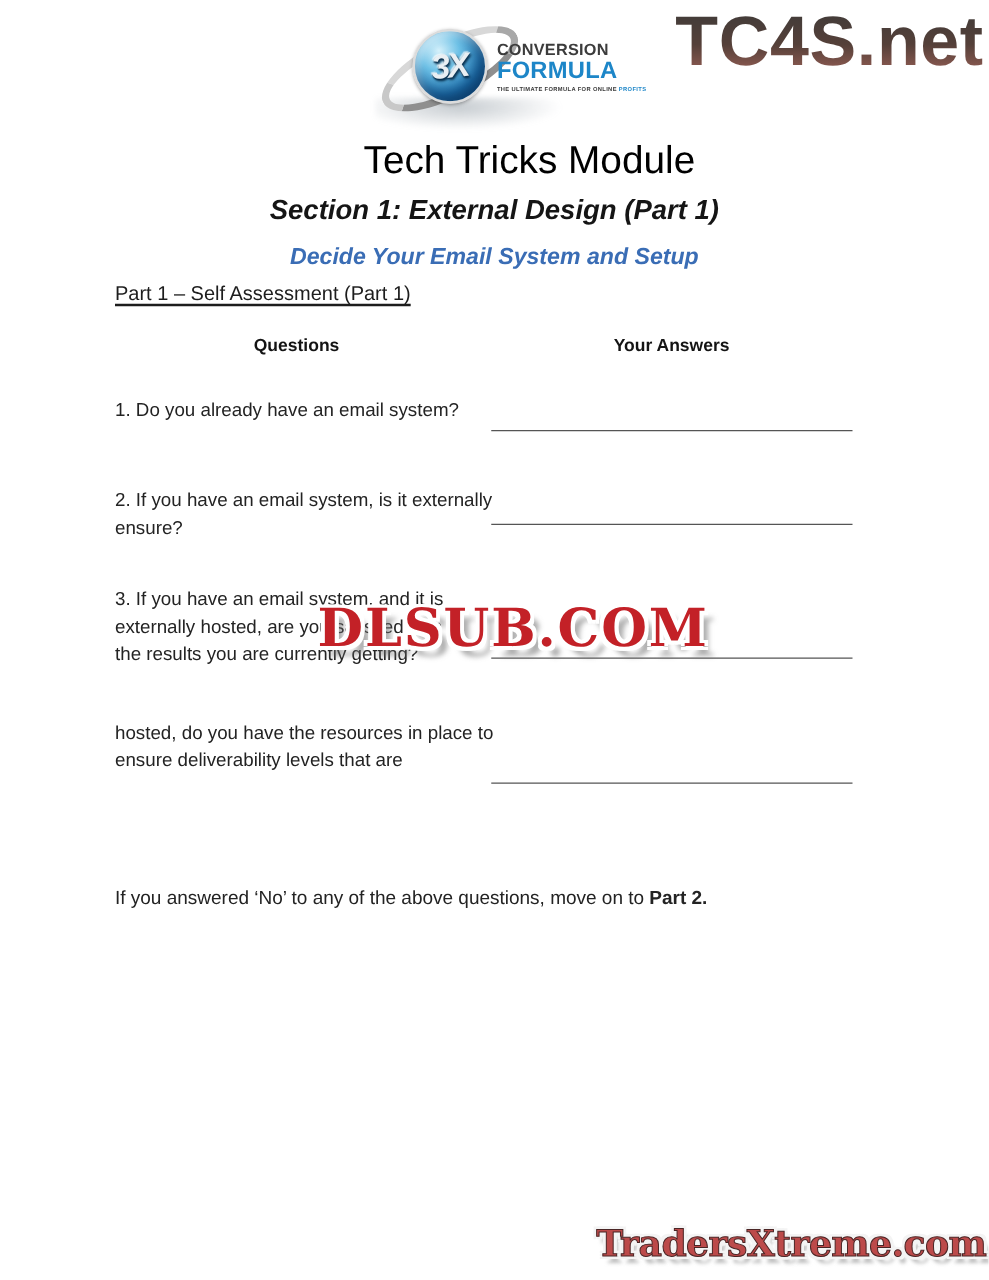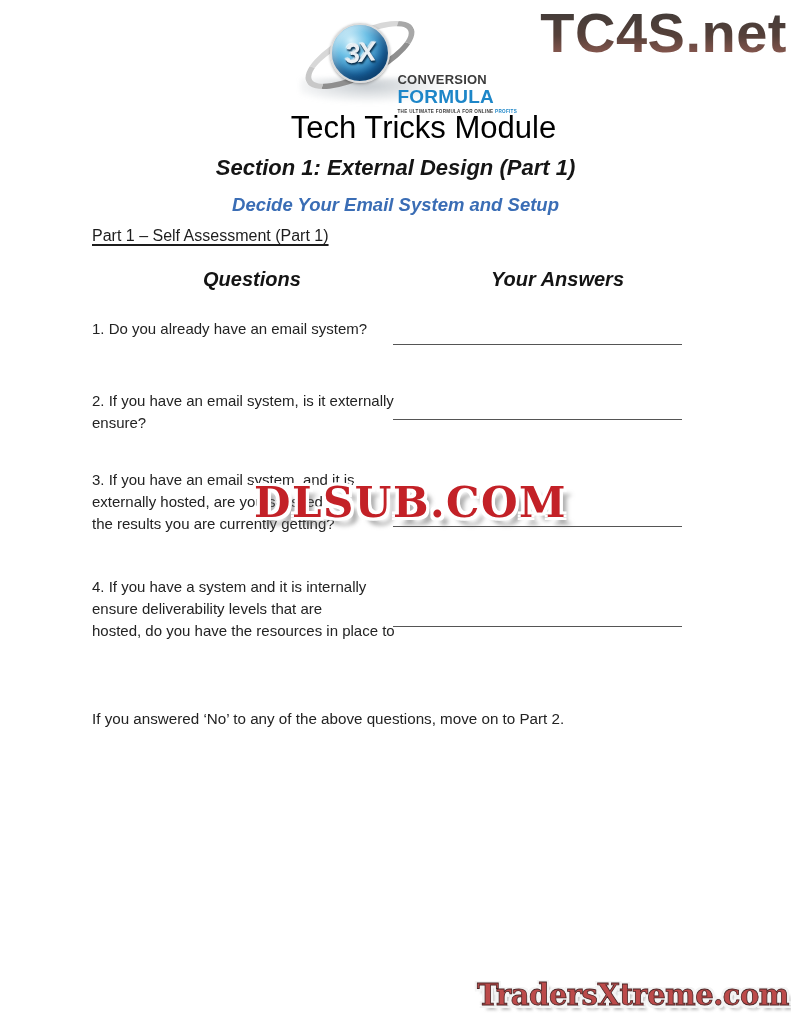--- a/index.html
+++ b/index.html
@@ -33,21 +33,21 @@
     background:radial-gradient(circle at 34% 28%, #d6f1fb 0%, #6cc0e6 30%, #1f74b2 65%, #0a3a66 100%);
     border:2px solid #dcdcdc; z-index:2;
     box-shadow: inset -5px -7px 10px rgba(5,40,80,.55), inset 3px 4px 6px rgba(255,255,255,.45), 0 1px 3px rgba(0,0,0,.35);
     display:flex; align-items:center; justify-content:center;
   }
   .logo .sphere span {
     font-style:italic; font-weight:900; font-size:27px; letter-spacing:-2px;
     color:#e9eff3; transform:rotate(-6deg);
     text-shadow:1px 2px 2px #08304f, 0 1px 1px #08304f, -1px -1px 1px rgba(255,255,255,.7);
   }
-  .logo .logo-text { position:absolute; left:98px; top:18px; width:94px; z-index:3;margin-top:40px; }
+  .logo .logo-text { position:absolute; left:98px; top:18px; width:94px; z-index:3; }
   .logo .conv { font-size:13px; font-weight:800; color:#3c3c3c; letter-spacing:0.2px; line-height:15px; }
   .logo .form { font-size:19px; font-weight:800; color:#1d86c8; letter-spacing:0.2px; line-height:20px; }
   .logo .tagbar { font-size:4.6px; color:#3a3a3a; letter-spacing:0.3px; white-space:nowrap; margin-top:2px; font-weight:bold; }
   .logo .tag-accent { color:#1d86c8; }
   .logo .reflection {
     position:absolute; left:0px; top:64px; width:150px; height:26px;
     background:radial-gradient(ellipse at 45% 30%, rgba(130,142,152,0.45), rgba(130,142,152,0) 70%);
     filter:blur(2px); z-index:0;
   }
 
@@ -64,33 +64,33 @@
     position:absolute; top:194px; left:0; width:100%; text-align:center;
     font-size:18.5px; font-weight:bold; font-style:italic; color:#3a6db5;
   }
   .part-heading {
     position:absolute; top:227px; left:92px;
     font-size:16px; color:#1d1d1d;
     text-decoration:underline; text-decoration-thickness:1.5px; text-underline-offset:3px;
   }
 
   
-  .col-header { position:absolute; top:268px; font-size:20px; font-weight:bold; font-style:italic; color:#141414; }
+  .col-header { position:absolute; top:268px; font-size:14px; font-weight:bold; color:#141414; }
   .col-header.q { left:203px; }
   .col-header.a { left:491px; }
 
   .question { position:absolute; left:92px; width:330px; font-size:15px; line-height:21.8px; color:#232323; }
   .q1 { top:318px; } .q2 { top:390px; } .q3 { top:469px; } .q4 { top:576px; }
   .question span { display:block; }
 
   .answer-line { position:absolute; left:393px; width:289px; border-top:1.6px solid #555; }
   .al1 { top:344px; } .al2 { top:419px; } .al3 { top:526px; } .al4 { top:626px; }
 
   .note { position:absolute; top:710px; left:92px; font-size:15.2px; color:#232323; }
-  .note b { font-weight:normal; }
+  .note b { font-weight:bold; }
 
   
   .dlsub {
     position:absolute; left:254px; top:478px; z-index:5;
     font-family:"DejaVu Serif", serif; font-weight:bold;
     font-size:42px; letter-spacing:1.5px; color:#c32127; white-space:nowrap;
     text-shadow:
       -3px -3px 0 #fff, 3px -3px 0 #fff, -3px 3px 0 #fff, 3px 3px 0 #fff,
       -3px 0 0 #fff, 3px 0 0 #fff, 0 -3px 0 #fff, 0 3px 0 #fff,
       7px 8px 4px rgba(110,110,110,0.55);
@@ -146,23 +146,22 @@
   <div class="answer-line al2"></div>
 
   <div class="question q3">
     <span>3. If you have an email system, and it is</span>
     <span>externally hosted, are you satisfied with</span>
     <span>the results you are currently getting?</span>
   </div>
   <div class="answer-line al3"></div>
 
   <div class="question q4">
-    <span>4. If you have a system and it is internally</span>
+    <span>hosted, do you have the resources in place to</span>
     <span>ensure deliverability levels that are</span>
-    <span>hosted, do you have the resources in place to</span>
   </div>
   <div class="answer-line al4"></div>
 
   <div class="note"><span>If you answered ‘No’ to any of the above questions, move on to </span><b>Part 2.</b></div>
 
   <div class="dlsub">DLSUB.COM</div>
 
   <div class="tradersx">TradersXtreme.com</div>
 
 </div>

